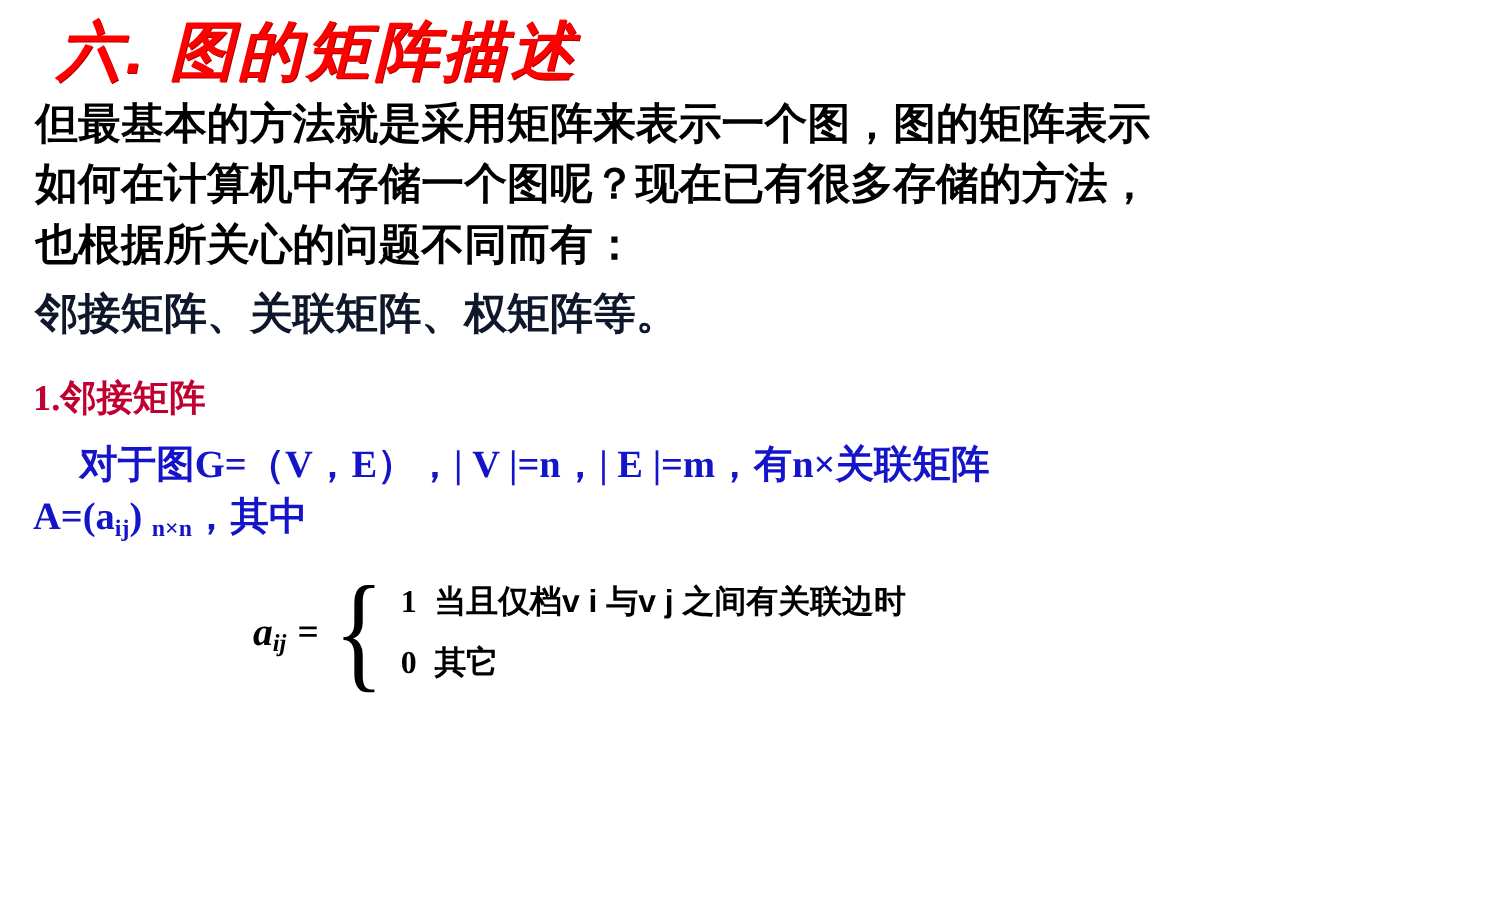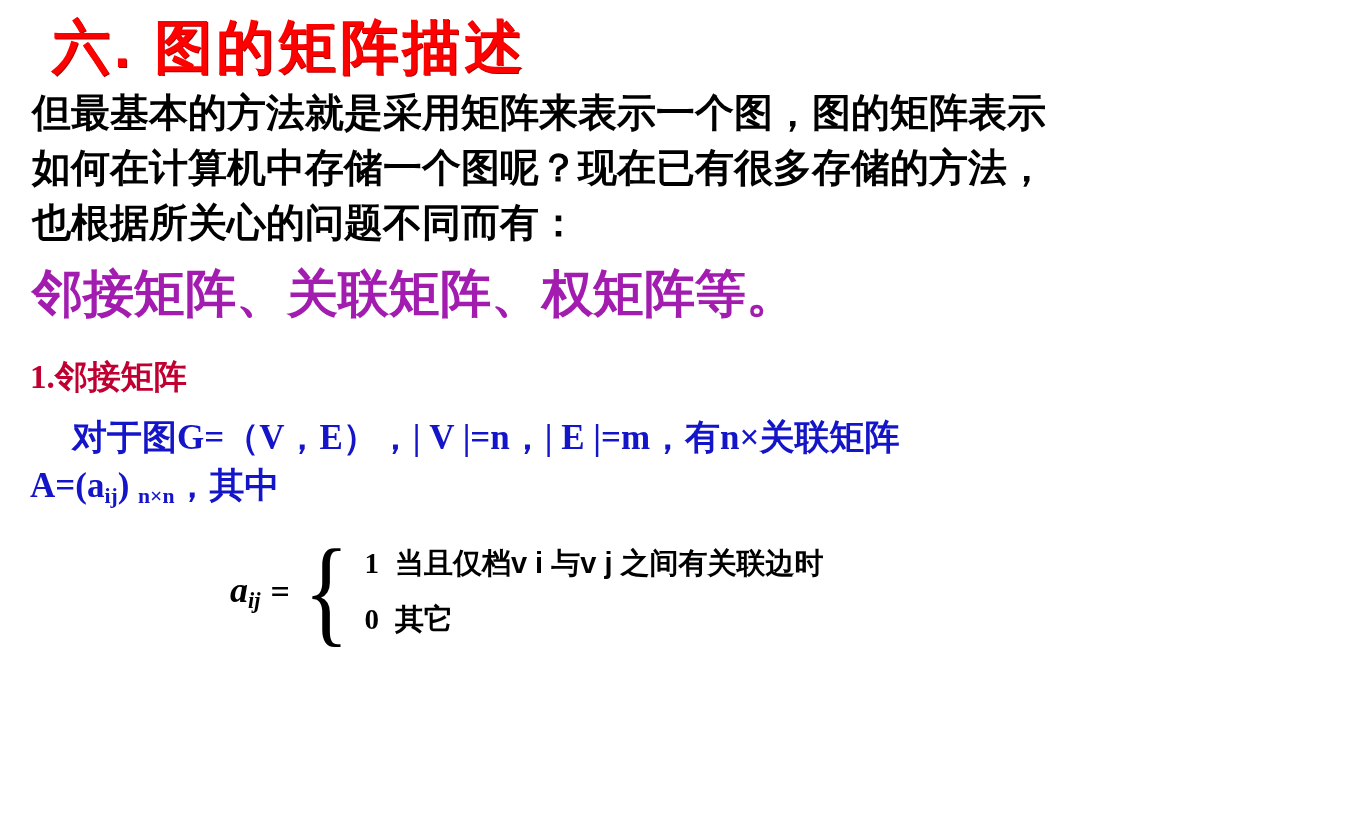--- a/index.html
+++ b/index.html
@@ -17,40 +17,41 @@
     position: relative;
     width: 1368px;
     height: 826px;
     box-sizing: border-box;
     padding: 8px 30px 0 30px;
   }
   .title {
     color: #ff0000;
     font-family: "Liberation Sans", sans-serif;
     font-weight: bold;
+    font-style: italic;
     font-size: 58px;
     letter-spacing: 4px;
     line-height: 1.15;
     margin: 6px 0 2px 22px;
     text-shadow: 1px 1px 0 #b00000;
   }
   .para {
     color: #000000;
     font-family: "Liberation Sans", sans-serif;
     font-weight: bold;
     font-size: 39px;
     line-height: 1.42;
     margin: 4px 0 0 2px;
     letter-spacing: 0px;
   }
   .highlight-line {
-    color: #a21caf;
+    color: #0f172a;
     font-family: "Liberation Sans", sans-serif;
     font-weight: bold;
-    font-size: 51px;
+    font-size: 39px;
     line-height: 1.3;
     margin: 10px 0 0 2px;
   }
   .section-head {
     color: #c00030;
     font-family: "Liberation Sans", sans-serif;
     font-weight: bold;
     font-size: 33px;
     margin: 28px 0 2px 0;
   }

